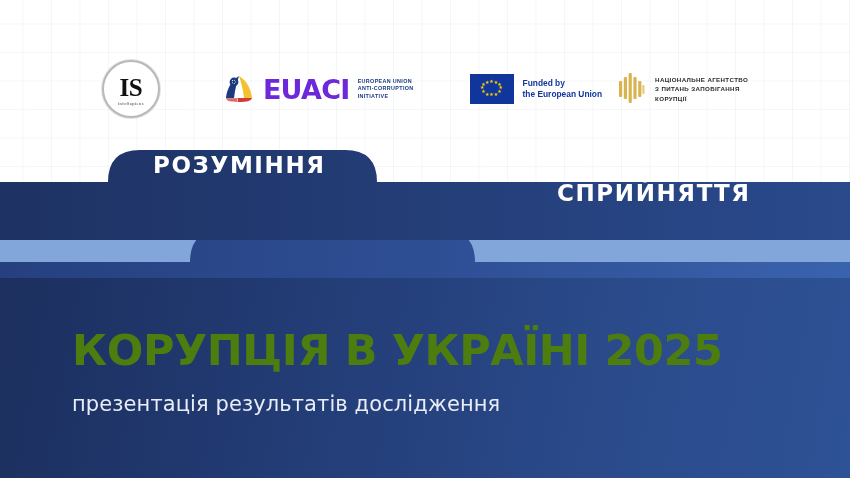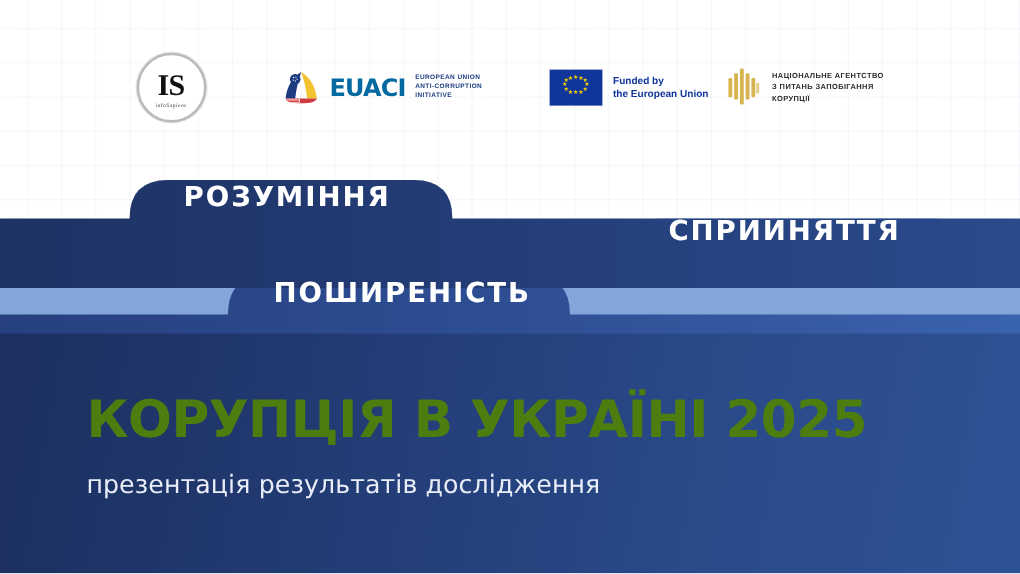--- a/index.html
+++ b/index.html
@@ -29,21 +29,21 @@
       linear-gradient(to right, rgba(64,96,160,0.055) 1px, transparent 1px),
       linear-gradient(to bottom, rgba(64,96,160,0.055) 1px, transparent 1px);
     background-size: 28.5px 28.5px;
     background-position: -6px -5px;
   }
 
   
   .logo-bar {
     position: absolute;
     left: 0;
-    top: 44px;
+    top: 60px;
     width: 850px;
     height: 58px;
     display: flex;
     align-items: center;
     justify-content: center;
     gap: 16px;
   }
   .logo {
     display: flex;
     align-items: center;
@@ -83,23 +83,23 @@
   
   .logo-euaci { margin-right: 40px; }
   .euaci-mark {
     width: 34px; height: 32px;
     margin-right: 7px;
     flex: none;
   }
   .euaci-word {
     font-family: "DejaVu Sans", sans-serif;
     font-weight: 700;
-    font-size: 20px;
+    font-size: 27px;
     letter-spacing: -0.7px;
-    color: #0369a1;
+    color: #6d28d9;
     line-height: 1;
   }
   .euaci-tag {
     margin-left: 8px;
     font-family: "Liberation Sans", sans-serif;
     font-size: 5.4px;
     font-weight: 700;
     letter-spacing: 0.35px;
     line-height: 7.6px;
     color: #1b3a80;
@@ -301,20 +301,19 @@
           <stop offset="0.6" stop-color="#25407c"></stop>
           <stop offset="1" stop-color="#2a4a8c"></stop>
         </linearGradient>
       </defs>
       <path d="M108 42 Q108 10 140 10 L345 10 Q377 10 377 42 L377 42 L850 42 L850 100 L0 100 L0 42 Z" fill="url(#gradUnd)"></path>
     </svg>
   </div>
 
   <div class="tab-label label-perception">СПРИЙНЯТТЯ</div>
   <div class="tab-label label-understanding">РОЗУМІННЯ</div>
-  <div class="tab-label label-prevalence">ПОШИРЕНІСТЬ</div>
 
   <div class="body-panel"></div>
 
   <div class="main-title">КОРУПЦІЯ В УКРАЇНІ 2025</div>
   <div class="subtitle">презентація результатів дослідження</div>
 
 </div>
 
 </body></html>

